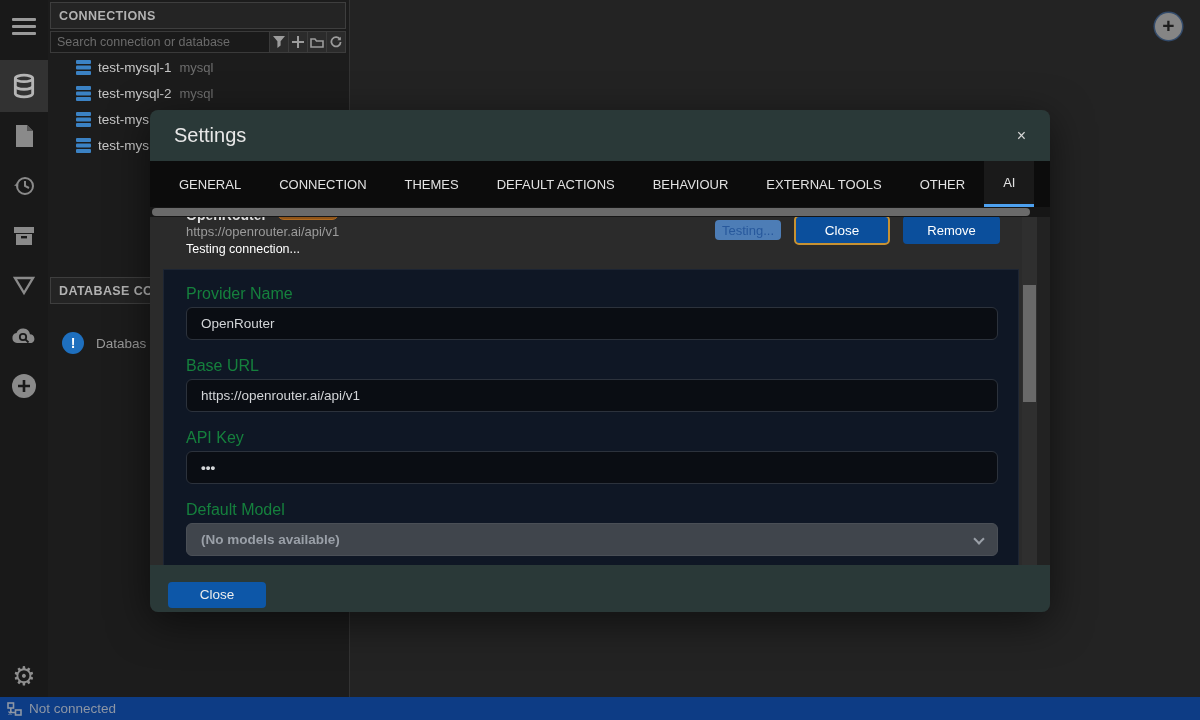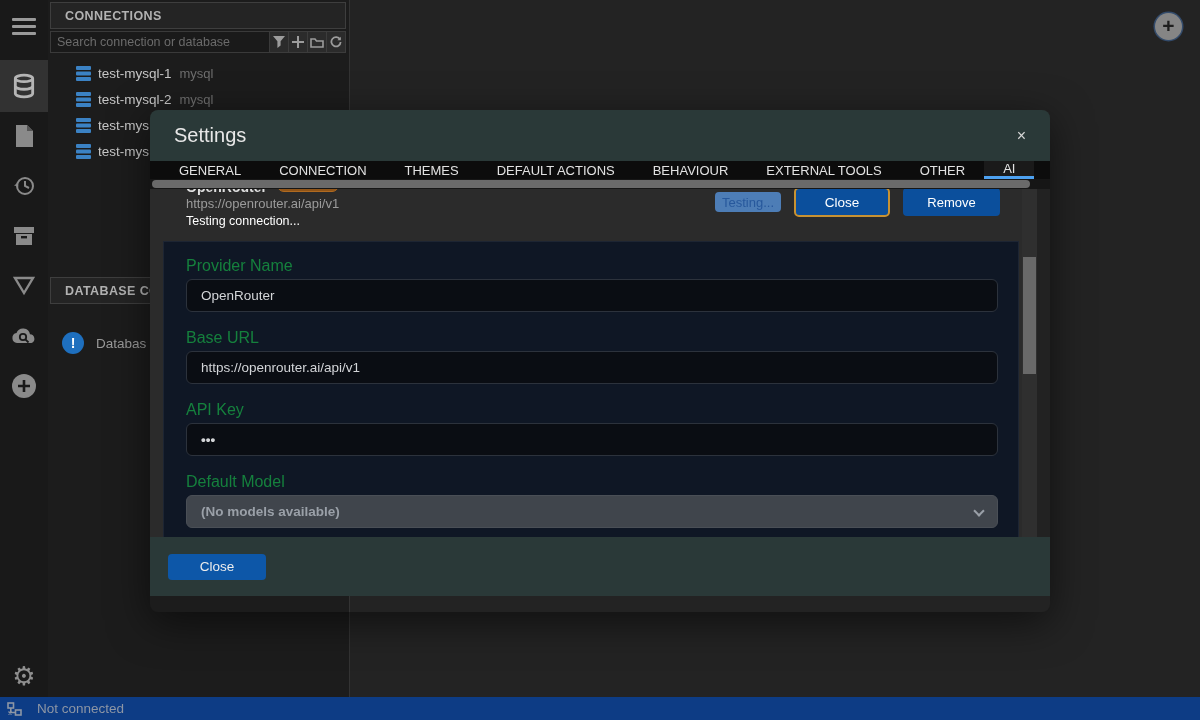--- a/index.html
+++ b/index.html
@@ -10,52 +10,52 @@
   
   .sidebar { position:absolute; left:0; top:0; width:48px; height:697px; background:#191919; }
   .sb-item { position:absolute; left:0; width:48px; height:40px; display:flex; align-items:center; justify-content:center; cursor:pointer; }
   .sb-item svg { display:block; }
   .sb-active { position:absolute; left:0; top:60px; width:48px; height:52px; background:#323232; display:flex; align-items:center; justify-content:center; }
   .gear-glyph { font-size:26px; color:#8f8f8f; line-height:1; }
 
   
   .left-panel { position:absolute; left:48px; top:0; width:302px; height:697px; background:#1c1c1c; border-right:1px solid #333; }
   .panel-header { position:absolute; left:2px; width:296px; height:27px; background:#242424; border:1px solid #3e3e3e;
-    display:flex; align-items:center; padding-left:14px; color:#b2b2b2; font-size:12.5px; font-weight:bold; letter-spacing:.4px; white-space:nowrap; overflow:hidden; }
+    display:flex; align-items:center; padding-left:8px; color:#b2b2b2; font-size:12.5px; font-weight:bold; letter-spacing:.4px; white-space:nowrap; overflow:hidden; }
   .search-row { position:absolute; left:2px; top:31px; width:296px; height:22px; display:flex; }
   .search-input { flex:1; height:22px; background:#1a1a1a; border:1px solid #3a3a3a; color:#c9c9c9; font-size:12.5px; padding:8px 6px; outline:none; }
   .search-input::placeholder { color:#6b6b6b; }
   .tb-btn { width:19px; height:22px; background:#2b2b2b; border:1px solid #3c3c3c; border-left:none; display:flex; align-items:center; justify-content:center; cursor:pointer; color:#9c9c9c; }
   .conn-list { position:absolute; left:0; top:60px; width:300px; }
-  .conn-row { height:26px; display:flex; align-items:center; padding-left:28px; cursor:pointer; white-space:nowrap; }
+  .conn-row { height:26px; display:flex; align-items:flex-start; padding-left:28px; cursor:pointer; white-space:nowrap; }
   .conn-row svg { margin-right:7px; flex:0 0 auto; }
   .conn-name { color:#c6c6c6; font-size:13.5px; }
   .conn-engine { color:#6e6e6e; font-size:13px; margin-left:8px; }
   .info-row { position:absolute; left:0; top:330px; width:300px; height:26px; display:flex; align-items:center; padding-left:14px; }
   .info-circle { width:22px; height:22px; border-radius:50%; background:#1e6fbe; color:#fff; font-weight:bold; font-size:14px;
     display:flex; align-items:center; justify-content:center; }
   .info-text { color:#9a9a9a; font-size:13.5px; margin-left:12px; white-space:nowrap; }
 
   
   .top-plus { position:absolute; left:1155px; top:13px; width:27px; height:27px; border-radius:50%; background:#858585;
     color:#1f1f1f; font-size:21px; font-weight:bold; display:flex; align-items:center; justify-content:center; cursor:pointer;
     box-shadow:0 0 0 1.5px rgba(70,125,195,.45); line-height:1; padding-bottom:2px; }
 
   
-  .statusbar { position:absolute; left:0; top:697px; width:1200px; height:23px; background:#0d3c85; display:flex; align-items:center; padding-left:7px;gap:8px; }
+  .statusbar { position:absolute; left:0; top:697px; width:1200px; height:23px; background:#0d3c85; display:flex; align-items:center; padding-left:7px; }
   .statusbar svg { flex:0 0 auto; }
   .status-text { color:#8d96a5; font-size:13.5px; margin-left:6px; }
 
   
   .modal { position:absolute; left:150px; top:110px; width:900px; height:502px; border-radius:8px; overflow:hidden;
     box-shadow:0 10px 40px rgba(0,0,0,.55); }
   .m-header { height:51px; background:#2a3938; display:flex; align-items:center; padding:0 24px; }
   .m-title { color:#e8e8e8; font-size:20px; }
   .m-close { margin-left:auto; color:#d8d8d8; font-size:16px; cursor:pointer; }
-  .m-tabs { height:18px; background:#0c0c0c; display:flex; align-items:stretch; padding-left:10px; overflow:hidden; white-space:nowrap; }
+  .m-tabs { height:46px; background:#0c0c0c; display:flex; align-items:stretch; padding-left:10px; overflow:hidden; white-space:nowrap; }
   .m-tab { display:flex; align-items:center; padding:0 19px; color:#e2e2e2; font-size:13px; cursor:pointer; flex:0 0 auto; }
   .m-tab.active { background:#1a1a1a; border-bottom:3px solid #4da1f0; }
   .m-hscroll { height:10px; background:#161616; position:relative; }
   .m-hscroll .thumb { position:absolute; left:2px; top:1px; width:878px; height:8px; background:#6a6a6a; border-radius:4px; cursor:pointer; }
 
   .m-content { position:relative; height:348px; background:#2b2b2b; overflow:hidden; }
 
   .provider-texts { position:absolute; left:36px; top:-11px; }
   .provider-name-row { display:flex; align-items:center; height:18px; }
   .provider-name { color:#dedede; font-size:14px; font-weight:bold; }

